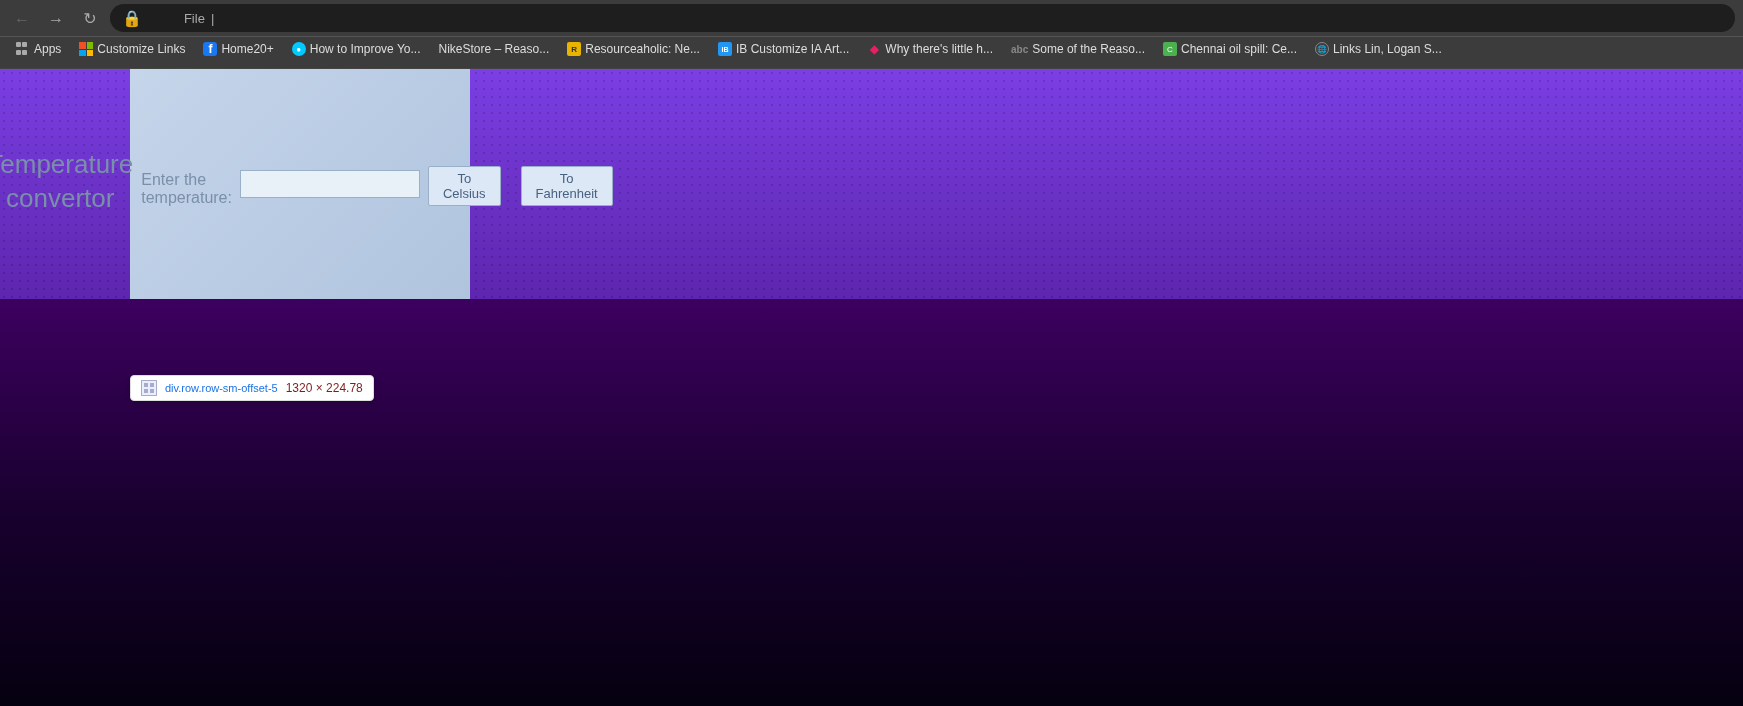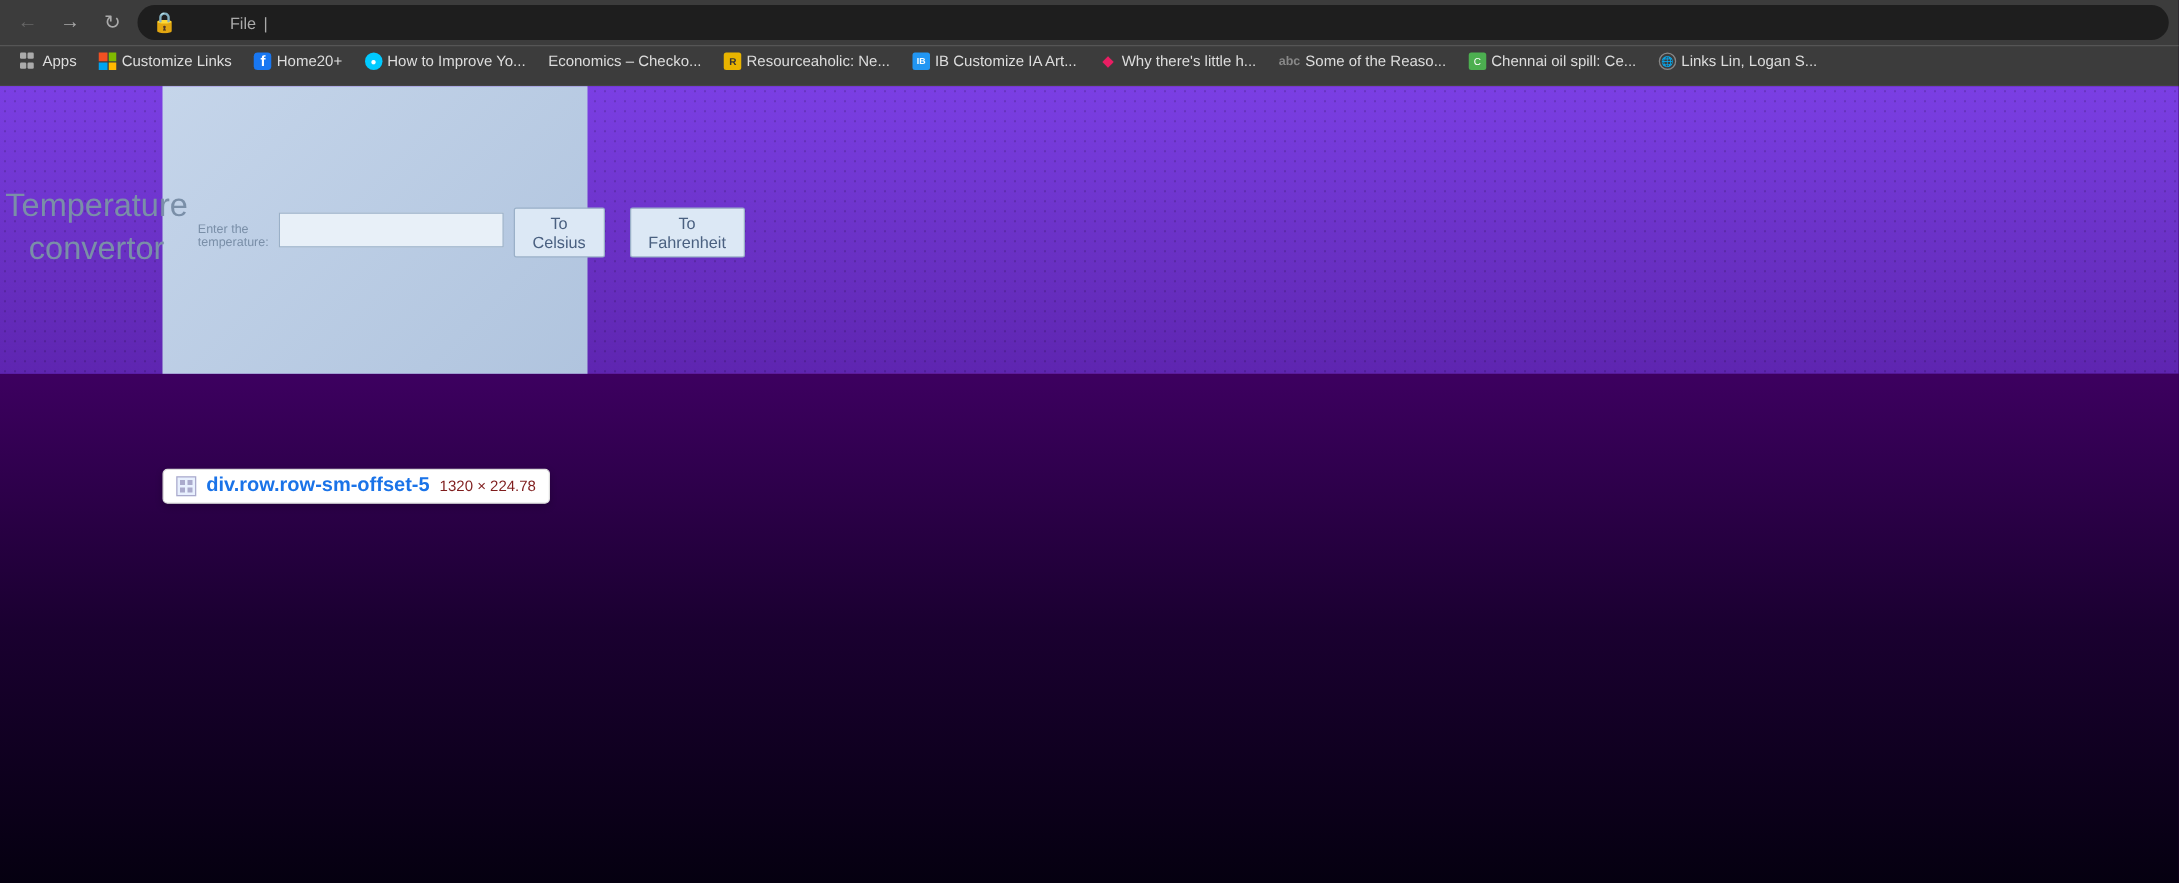--- a/index.html
+++ b/index.html
@@ -152,21 +152,21 @@
     .card-title {
       font-size: 26px;
       color: #7a8fa8;
       text-align: center;
       font-weight: normal;
       line-height: 1.3;
       margin-bottom: 4px;
     }
 
     .card-label {
-      font-size: 10px;
+      font-size: 16px;
       color: #7a8fa8;
       margin-bottom: 2px;
       margin-top: 12px;
     }
 
     .card-input {
       width: 180px;
       height: 28px;
       border: 1px solid #9ab0c8;
       background: #e8f0f8;
@@ -215,22 +215,22 @@
       border: 1px solid #aac;
       display: flex;
       align-items: center;
       justify-content: center;
       font-size: 9px;
       color: #446;
       flex-shrink: 0;
     }
     .dev-tooltip-selector {
       color: #1a73e8;
-      font-weight: bold;
-      font-size: 16px;
+      font-weight: normal;
+      font-size: 11px;
     }
     .dev-tooltip-dims {
       color: #7f1d1d;
       font-size: 12px;
     }
 
     
     .ms-icon {
       display: grid;
       grid-template-columns: 1fr 1fr;
@@ -382,21 +382,21 @@
       <div class="fb-icon">f</div>
       <span>Home20+</span>
     </div>
 
     <div class="bookmark-item">
       <div class="alexa-icon">●</div>
       <span>How to Improve Yo...</span>
     </div>
 
     <div class="bookmark-item">
-      <span>Economics – Checko...</span>
+      <span>NikeStore – Reaso...</span>
     </div>
 
     <div class="bookmark-item">
       <div class="resource-icon">R</div>
       <span>Resourceaholic: Ne...</span>
     </div>
 
     <div class="bookmark-item">
       <div class="ib-icon">IB</div>
       <span>IB Customize IA Art...</span>

